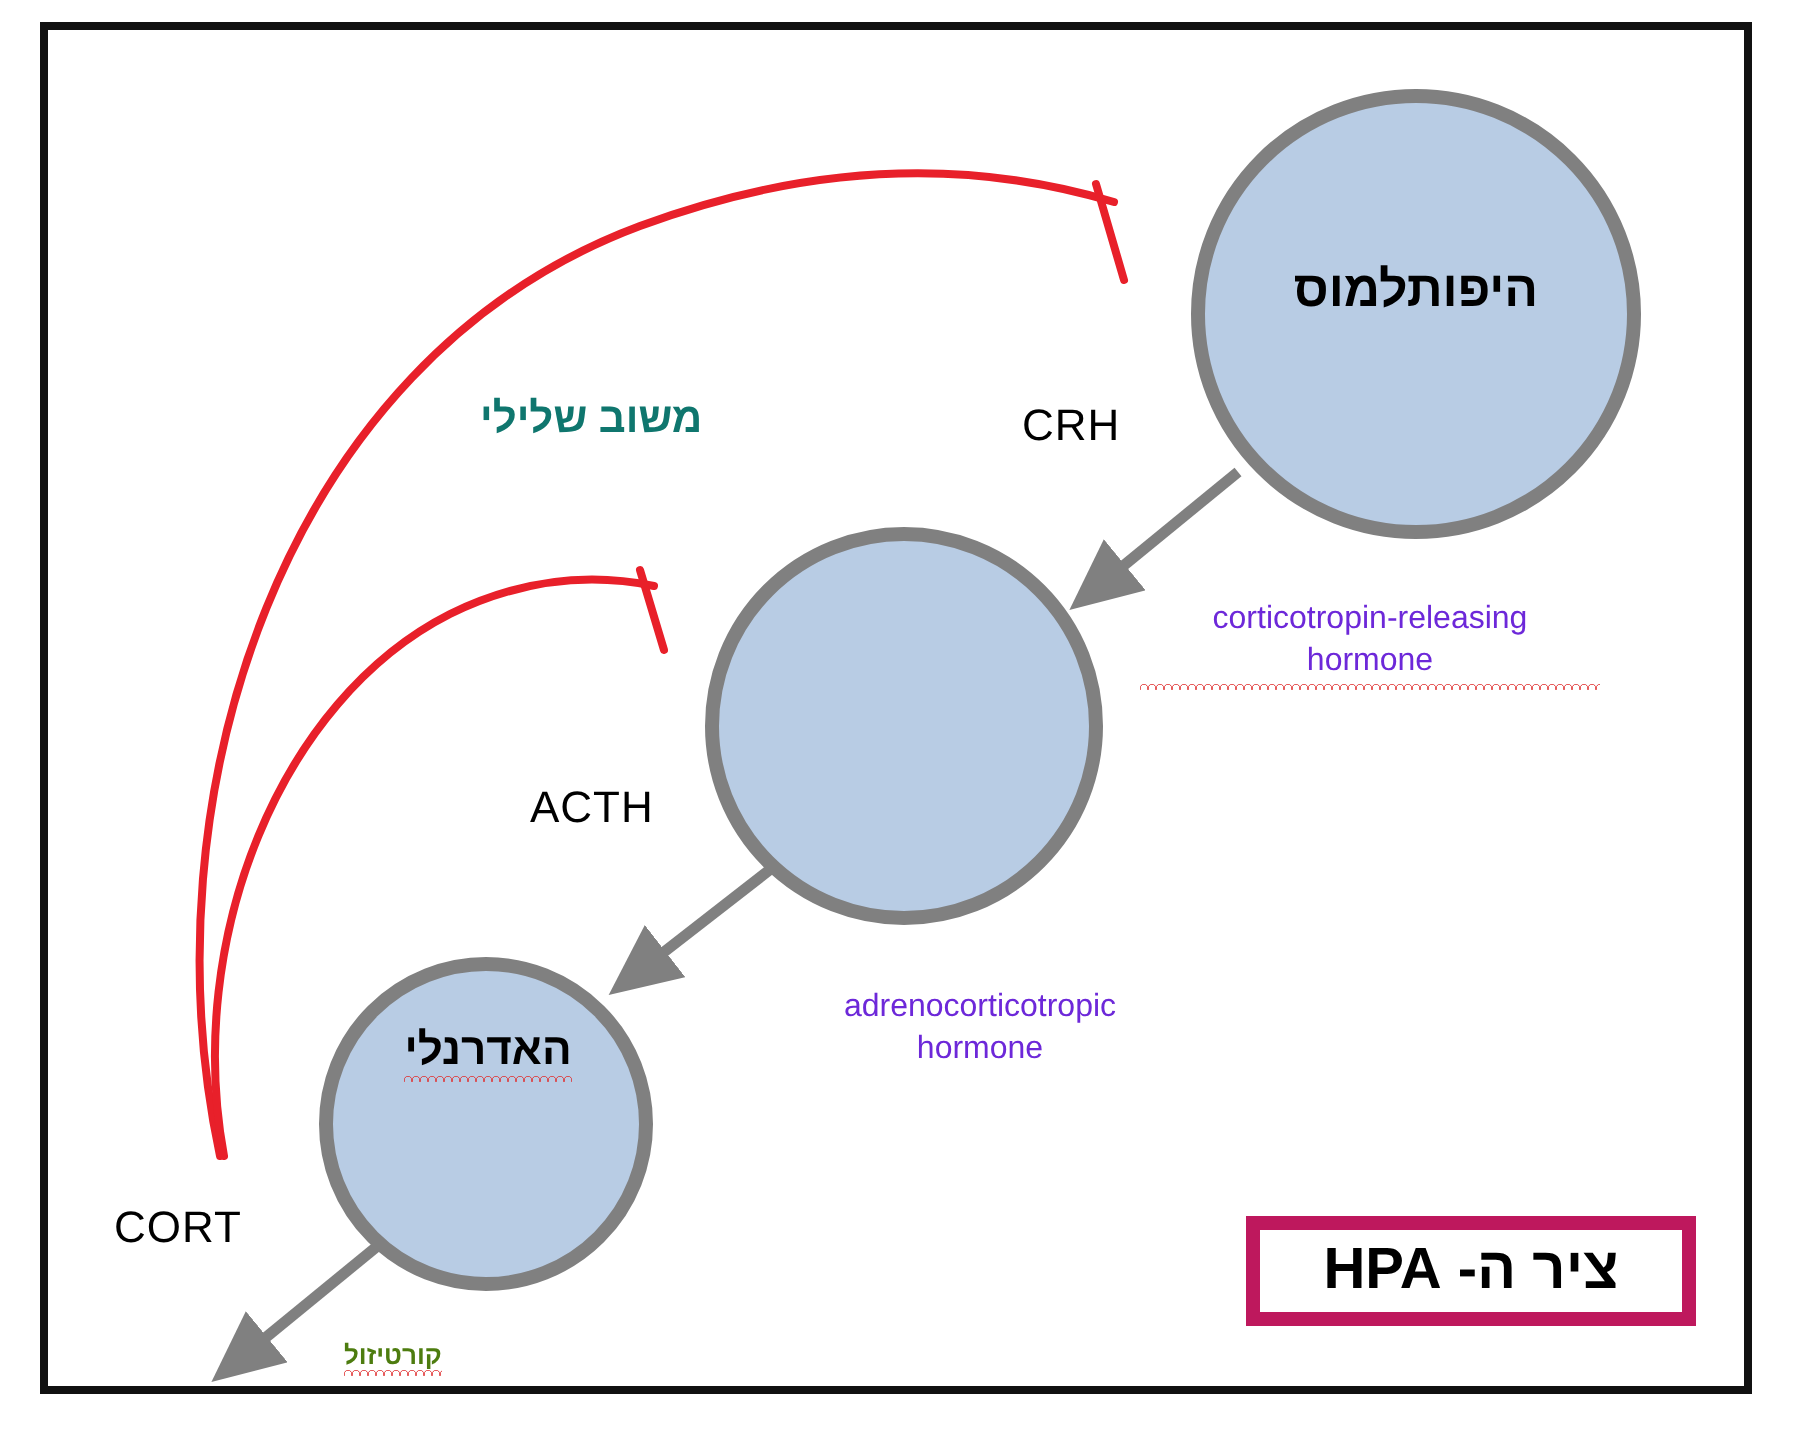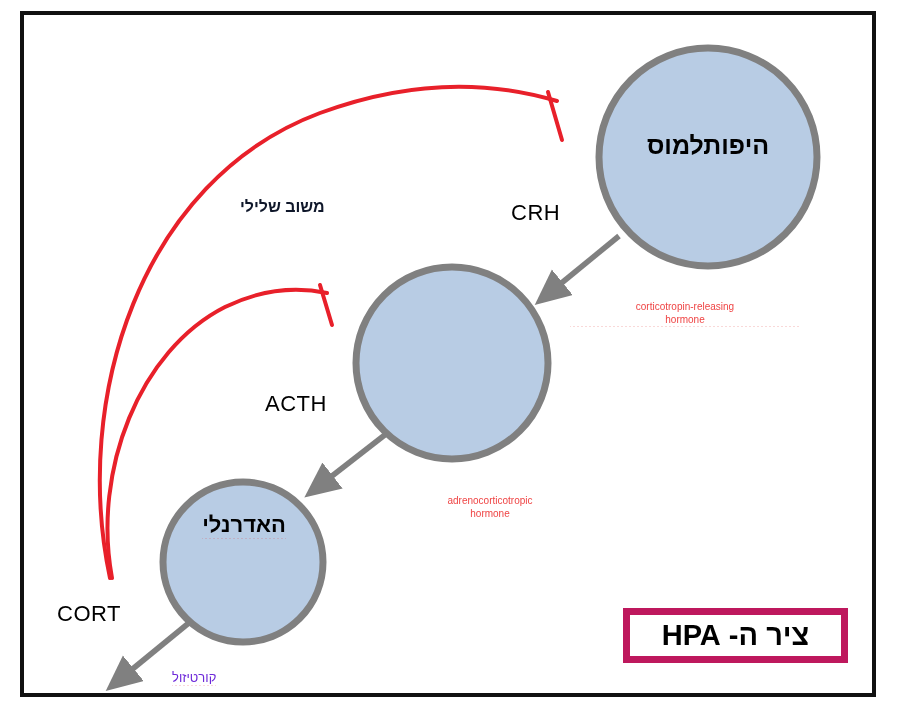--- a/index.html
+++ b/index.html
@@ -83,36 +83,36 @@
     color: #000000;
     letter-spacing: 0.5px;
     white-space: nowrap;
   }
   #abbr-crh { left: 511px; top: 200px; }
   #abbr-acth { left: 265px; top: 391px; }
   #abbr-cort { left: 57px; top: 601px; }
 
   .hormone-full {
     position: absolute;
-    font-size: 10px;
-    color: #ef4444;
+    font-size: 16px;
+    color: #6d28d9;
     text-align: center;
     line-height: 1.3;
   }
   #full-crh { left: 570px; top: 300px; width: 230px; }
   #full-acth { left: 390px; top: 494px; width: 200px; }
 
   #label-cortisol {
     position: absolute;
     left: 172px;
     top: 670px;
     font-size: 13px;
-    color: #6d28d9;
-    direction: rtl;
-    font-weight: normal;
+    color: #4d7c0f;
+    direction: rtl;
+    font-weight: bold;
     text-align: center;
   }
 
   
   #title-box {
     position: absolute;
     left: 623px;
     top: 608px;
     width: 225px;
     height: 55px;
@@ -128,23 +128,23 @@
     font-weight: bold;
     color: #000000;
     direction: rtl;
     white-space: nowrap;
   }
 
   #feedback-text {
     position: absolute;
     left: 240px;
     top: 198px;
-    font-size: 16px;
-    font-weight: bold;
-    color: #0f172a;
+    font-size: 21px;
+    font-weight: bold;
+    color: #0f766e;
     direction: rtl;
     white-space: nowrap;
   }
 </style>
 </head>
 <body>
 
 <div id="canvas">
 
   <div id="outer-frame"></div>

